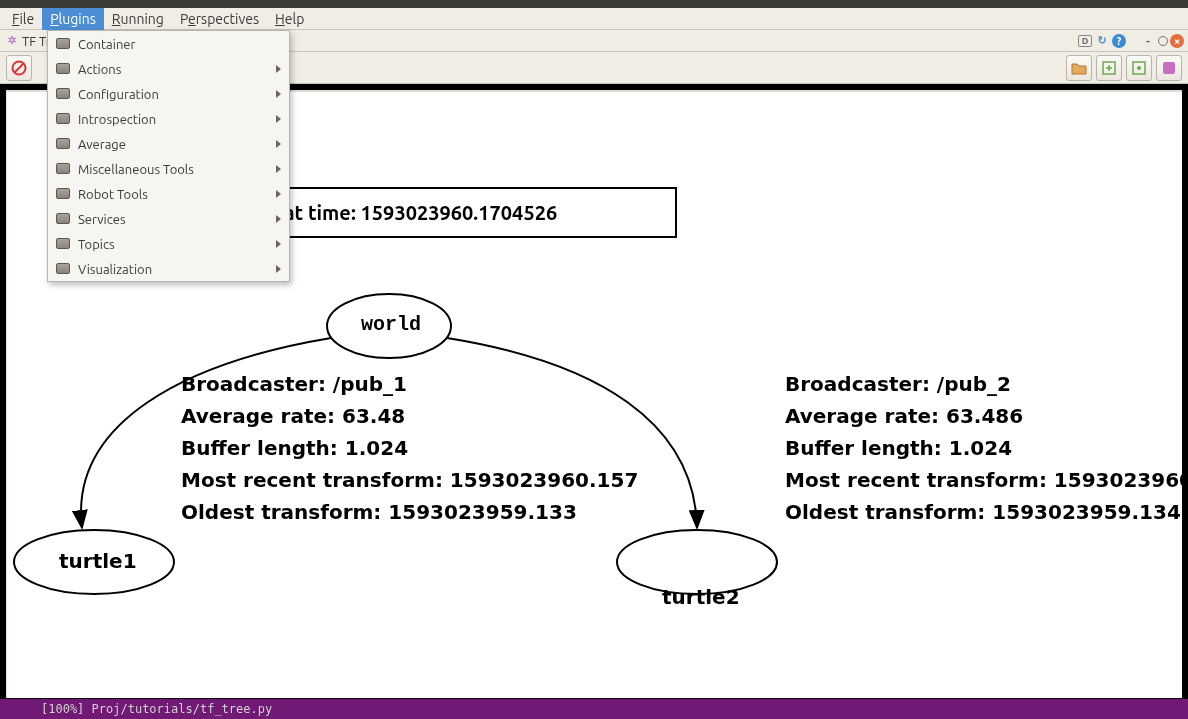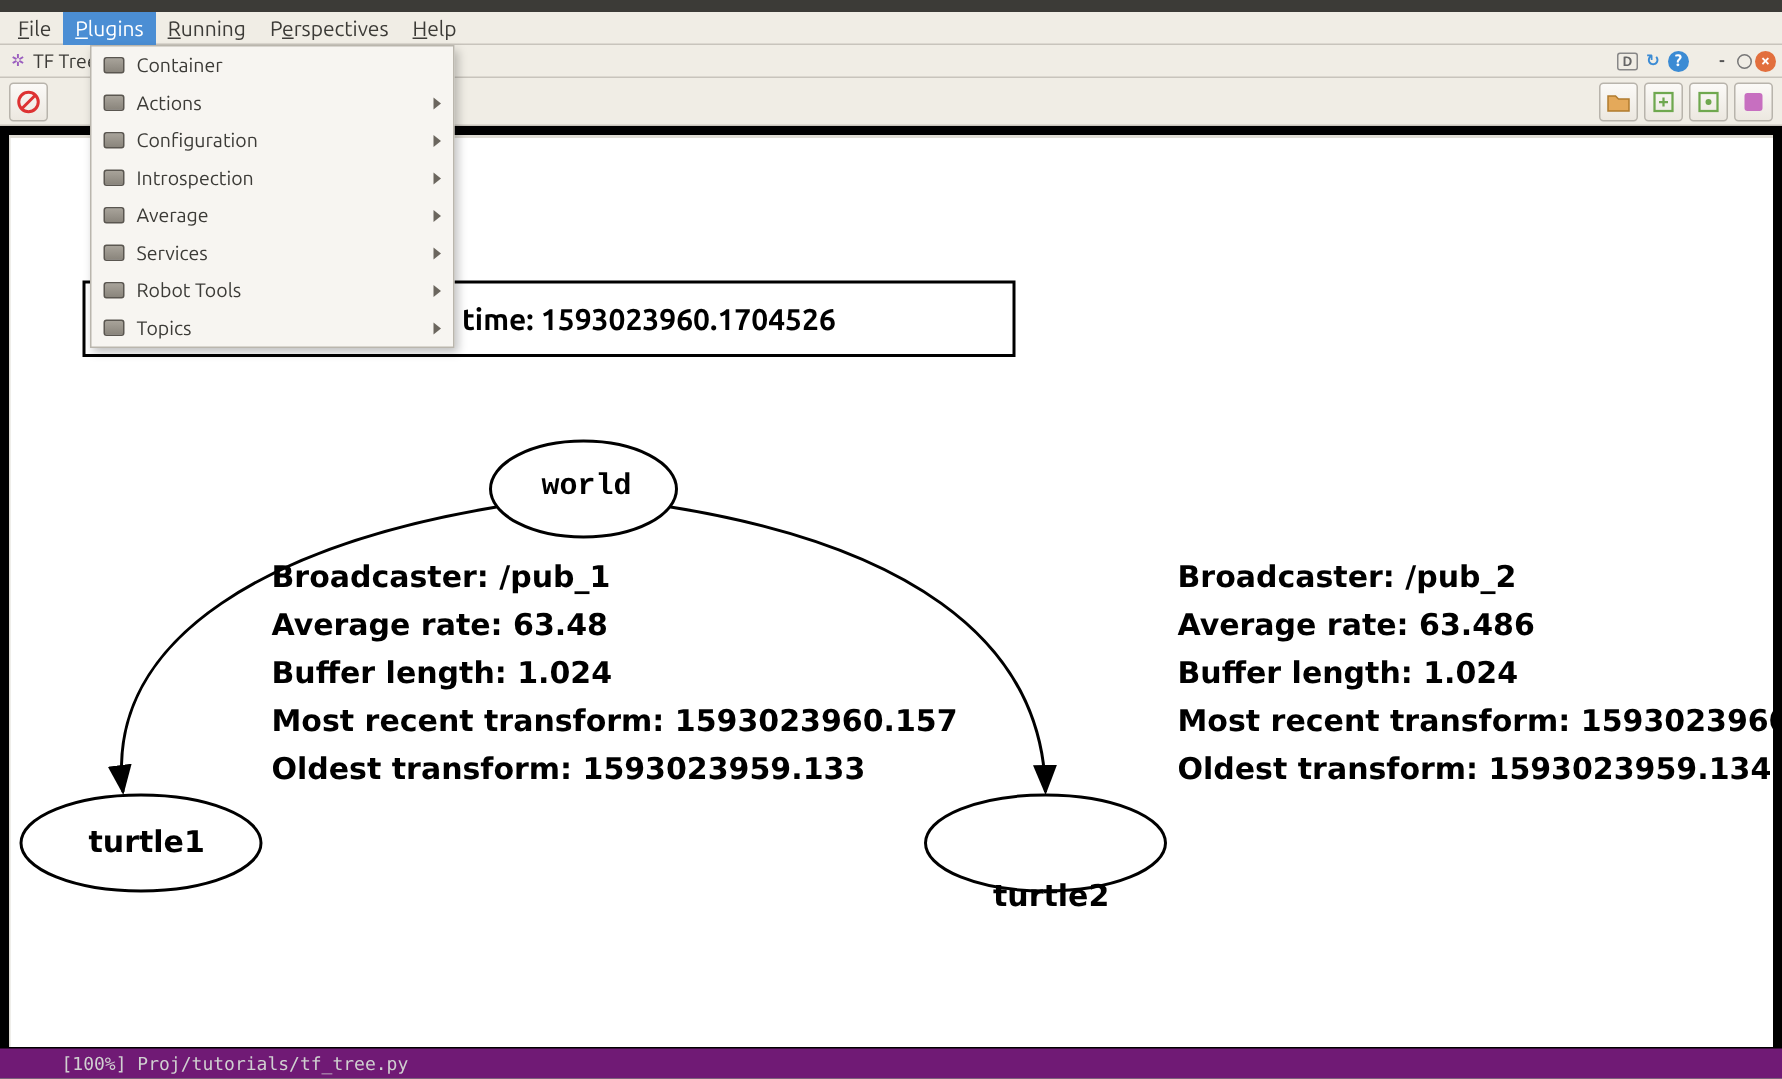--- a/index.html
+++ b/index.html
@@ -98,21 +98,20 @@
   
   .dropdown {
     position: absolute;
     left: 47px;
     top: 30px;
     width: 243px;
     background: #f7f5f1;
     border: 1px solid #bab6ad;
     box-shadow: 2px 3px 6px rgba(0,0,0,0.25);
     z-index: 100;
-    margin-left: 13px;
   }
   .dropdown-item {
     display: flex;
     align-items: center;
     padding: 4px 8px;
     height: 25px;
     cursor: default;
     color: #3c3b37;
     font-size: 13px;
   }
@@ -271,30 +270,40 @@
       <span>Introspection</span>
       <span class="dd-arrow"></span>
     </div>
     <div class="dropdown-item">
       <span class="dd-icon"></span>
       <span>Average</span>
       <span class="dd-arrow"></span>
     </div>
     <div class="dropdown-item">
       <span class="dd-icon"></span>
+      <span>Miscellaneous Tools</span>
+      <span class="dd-arrow"></span>
+    </div>
+    <div class="dropdown-item">
+      <span class="dd-icon"></span>
+      <span>Robot Tools</span>
+      <span class="dd-arrow"></span>
+    </div>
+    <div class="dropdown-item">
+      <span class="dd-icon"></span>
       <span>Services</span>
       <span class="dd-arrow"></span>
     </div>
     <div class="dropdown-item">
       <span class="dd-icon"></span>
-      <span>Robot Tools</span>
-      <span class="dd-arrow"></span>
-    </div>
-    <div class="dropdown-item">
-      <span class="dd-icon"></span>
       <span>Topics</span>
+      <span class="dd-arrow"></span>
+    </div>
+    <div class="dropdown-item">
+      <span class="dd-icon"></span>
+      <span>Visualization</span>
       <span class="dd-arrow"></span>
     </div>
   </div>
 
 <div class="bottombar">
   <span>[100%]  Proj/tutorials/tf_tree.py</span>
 </div>
 
 </body></html>

